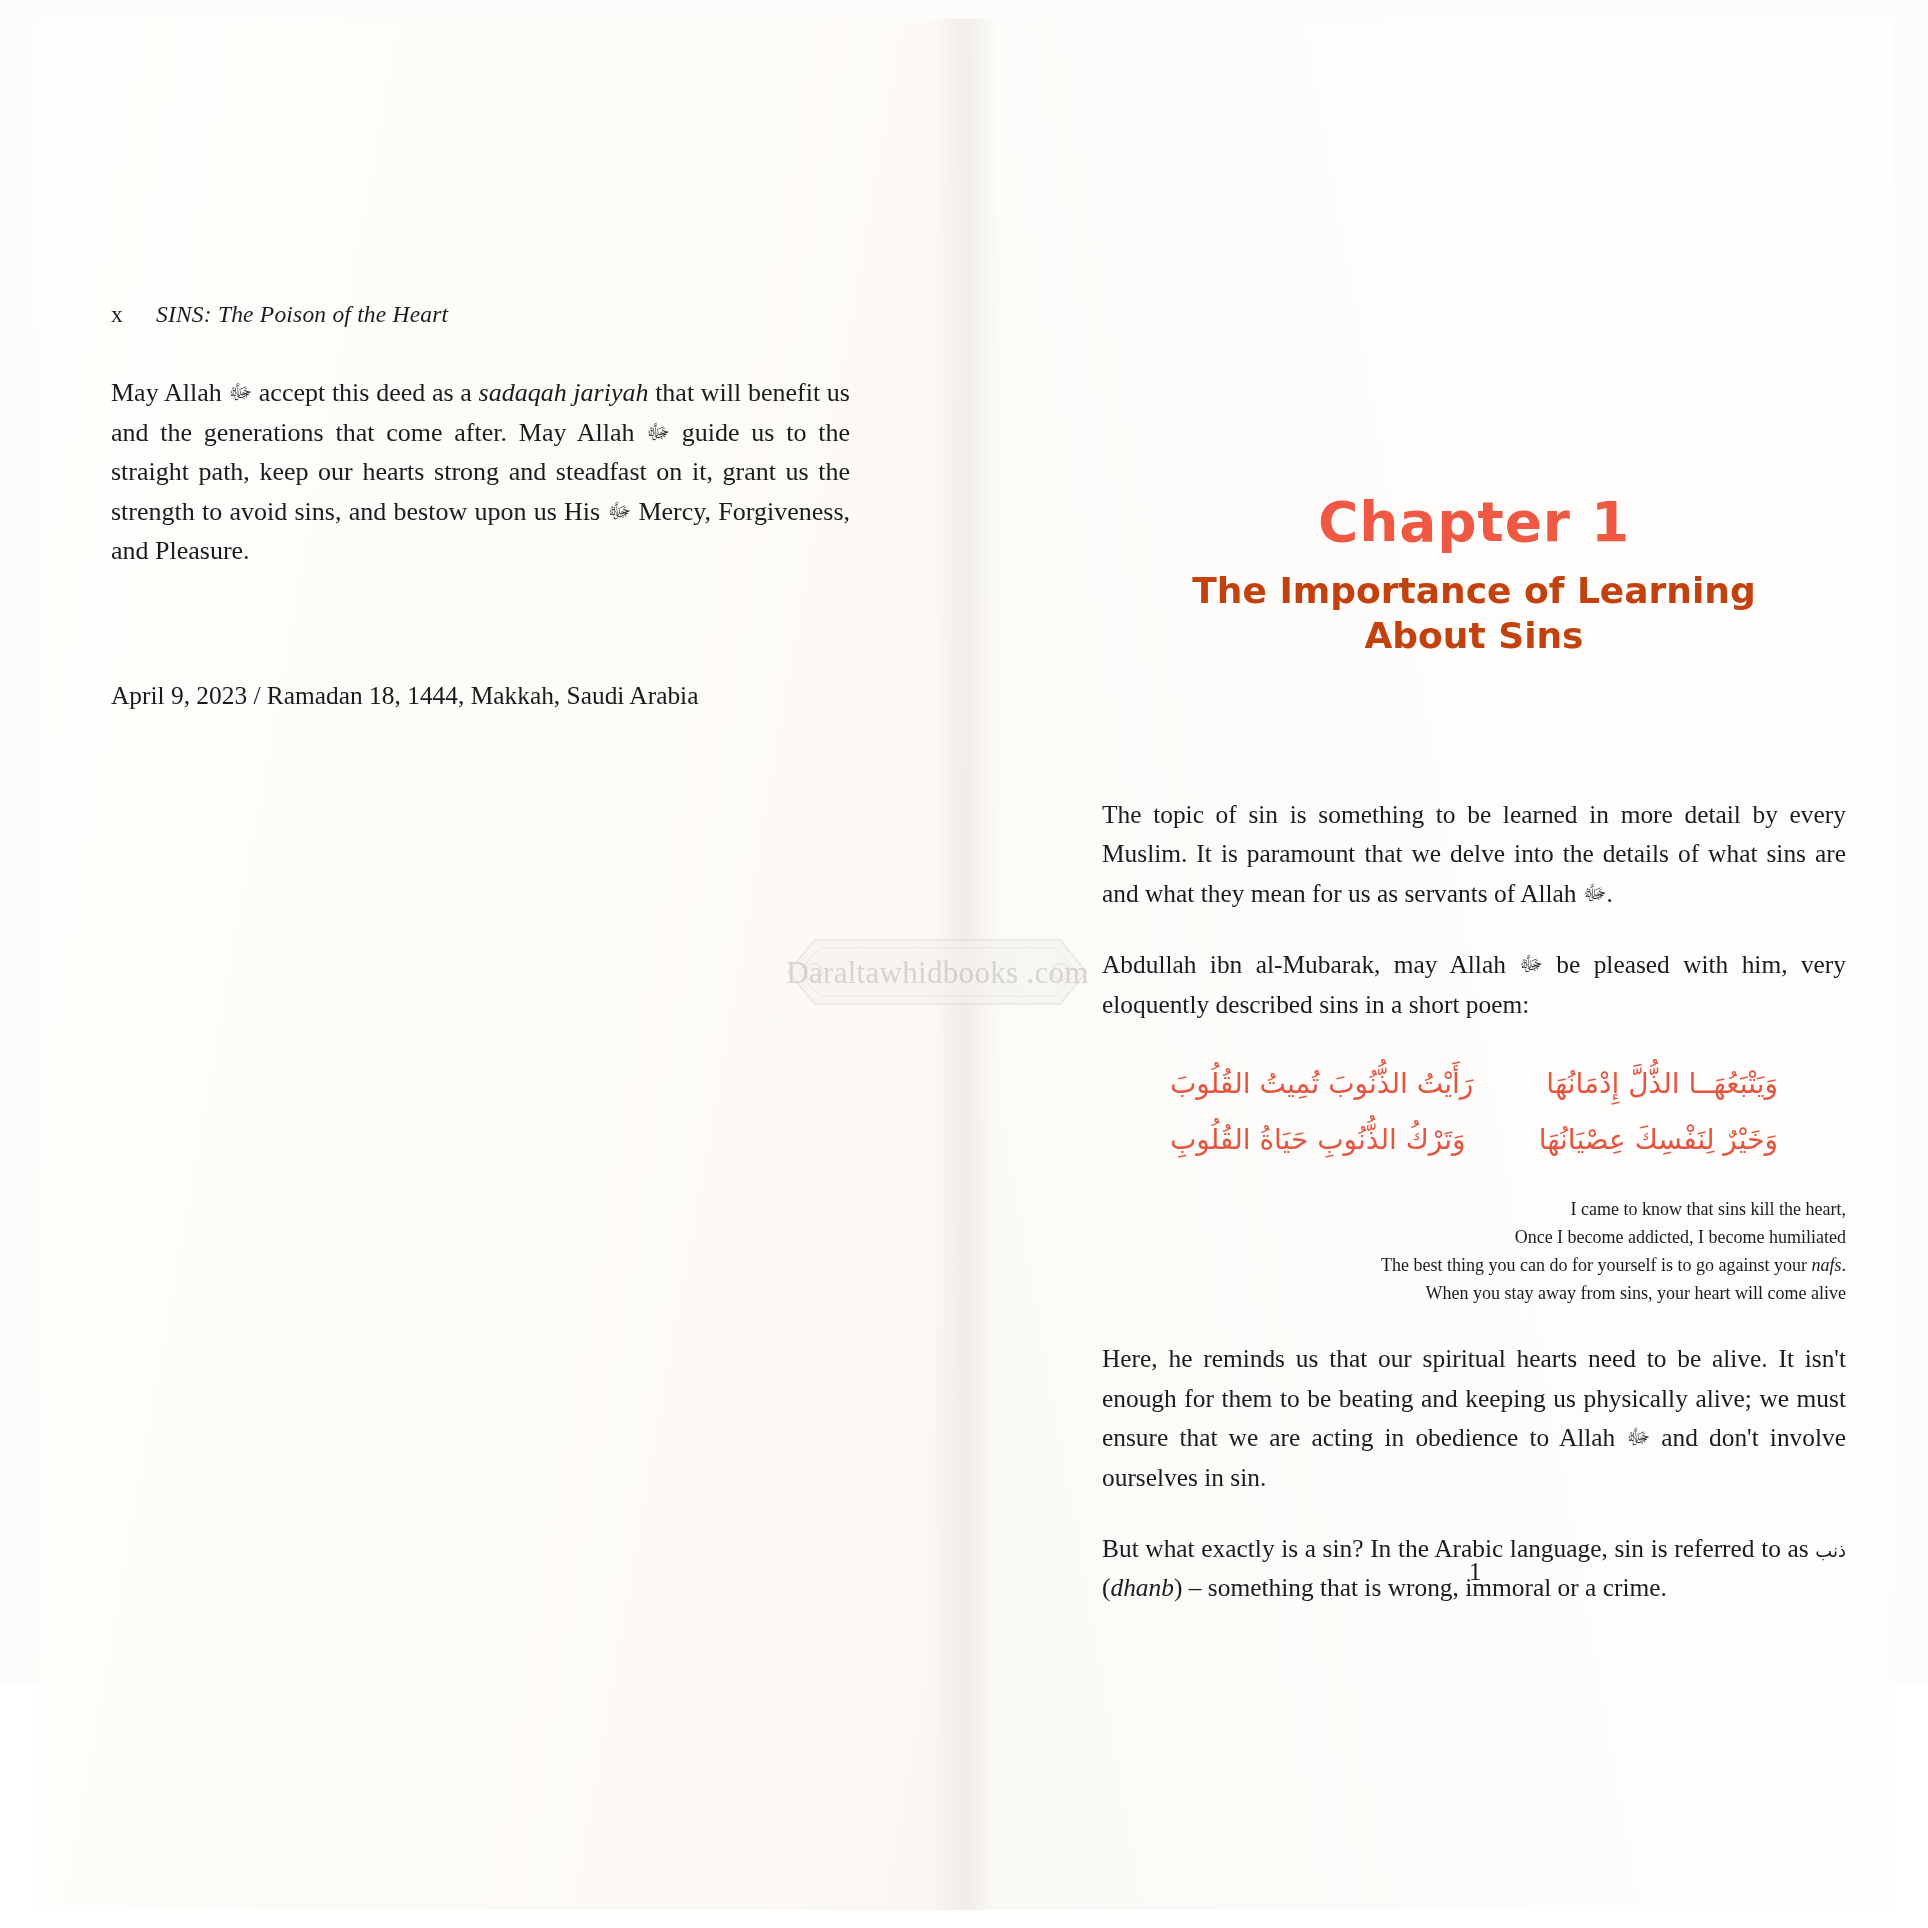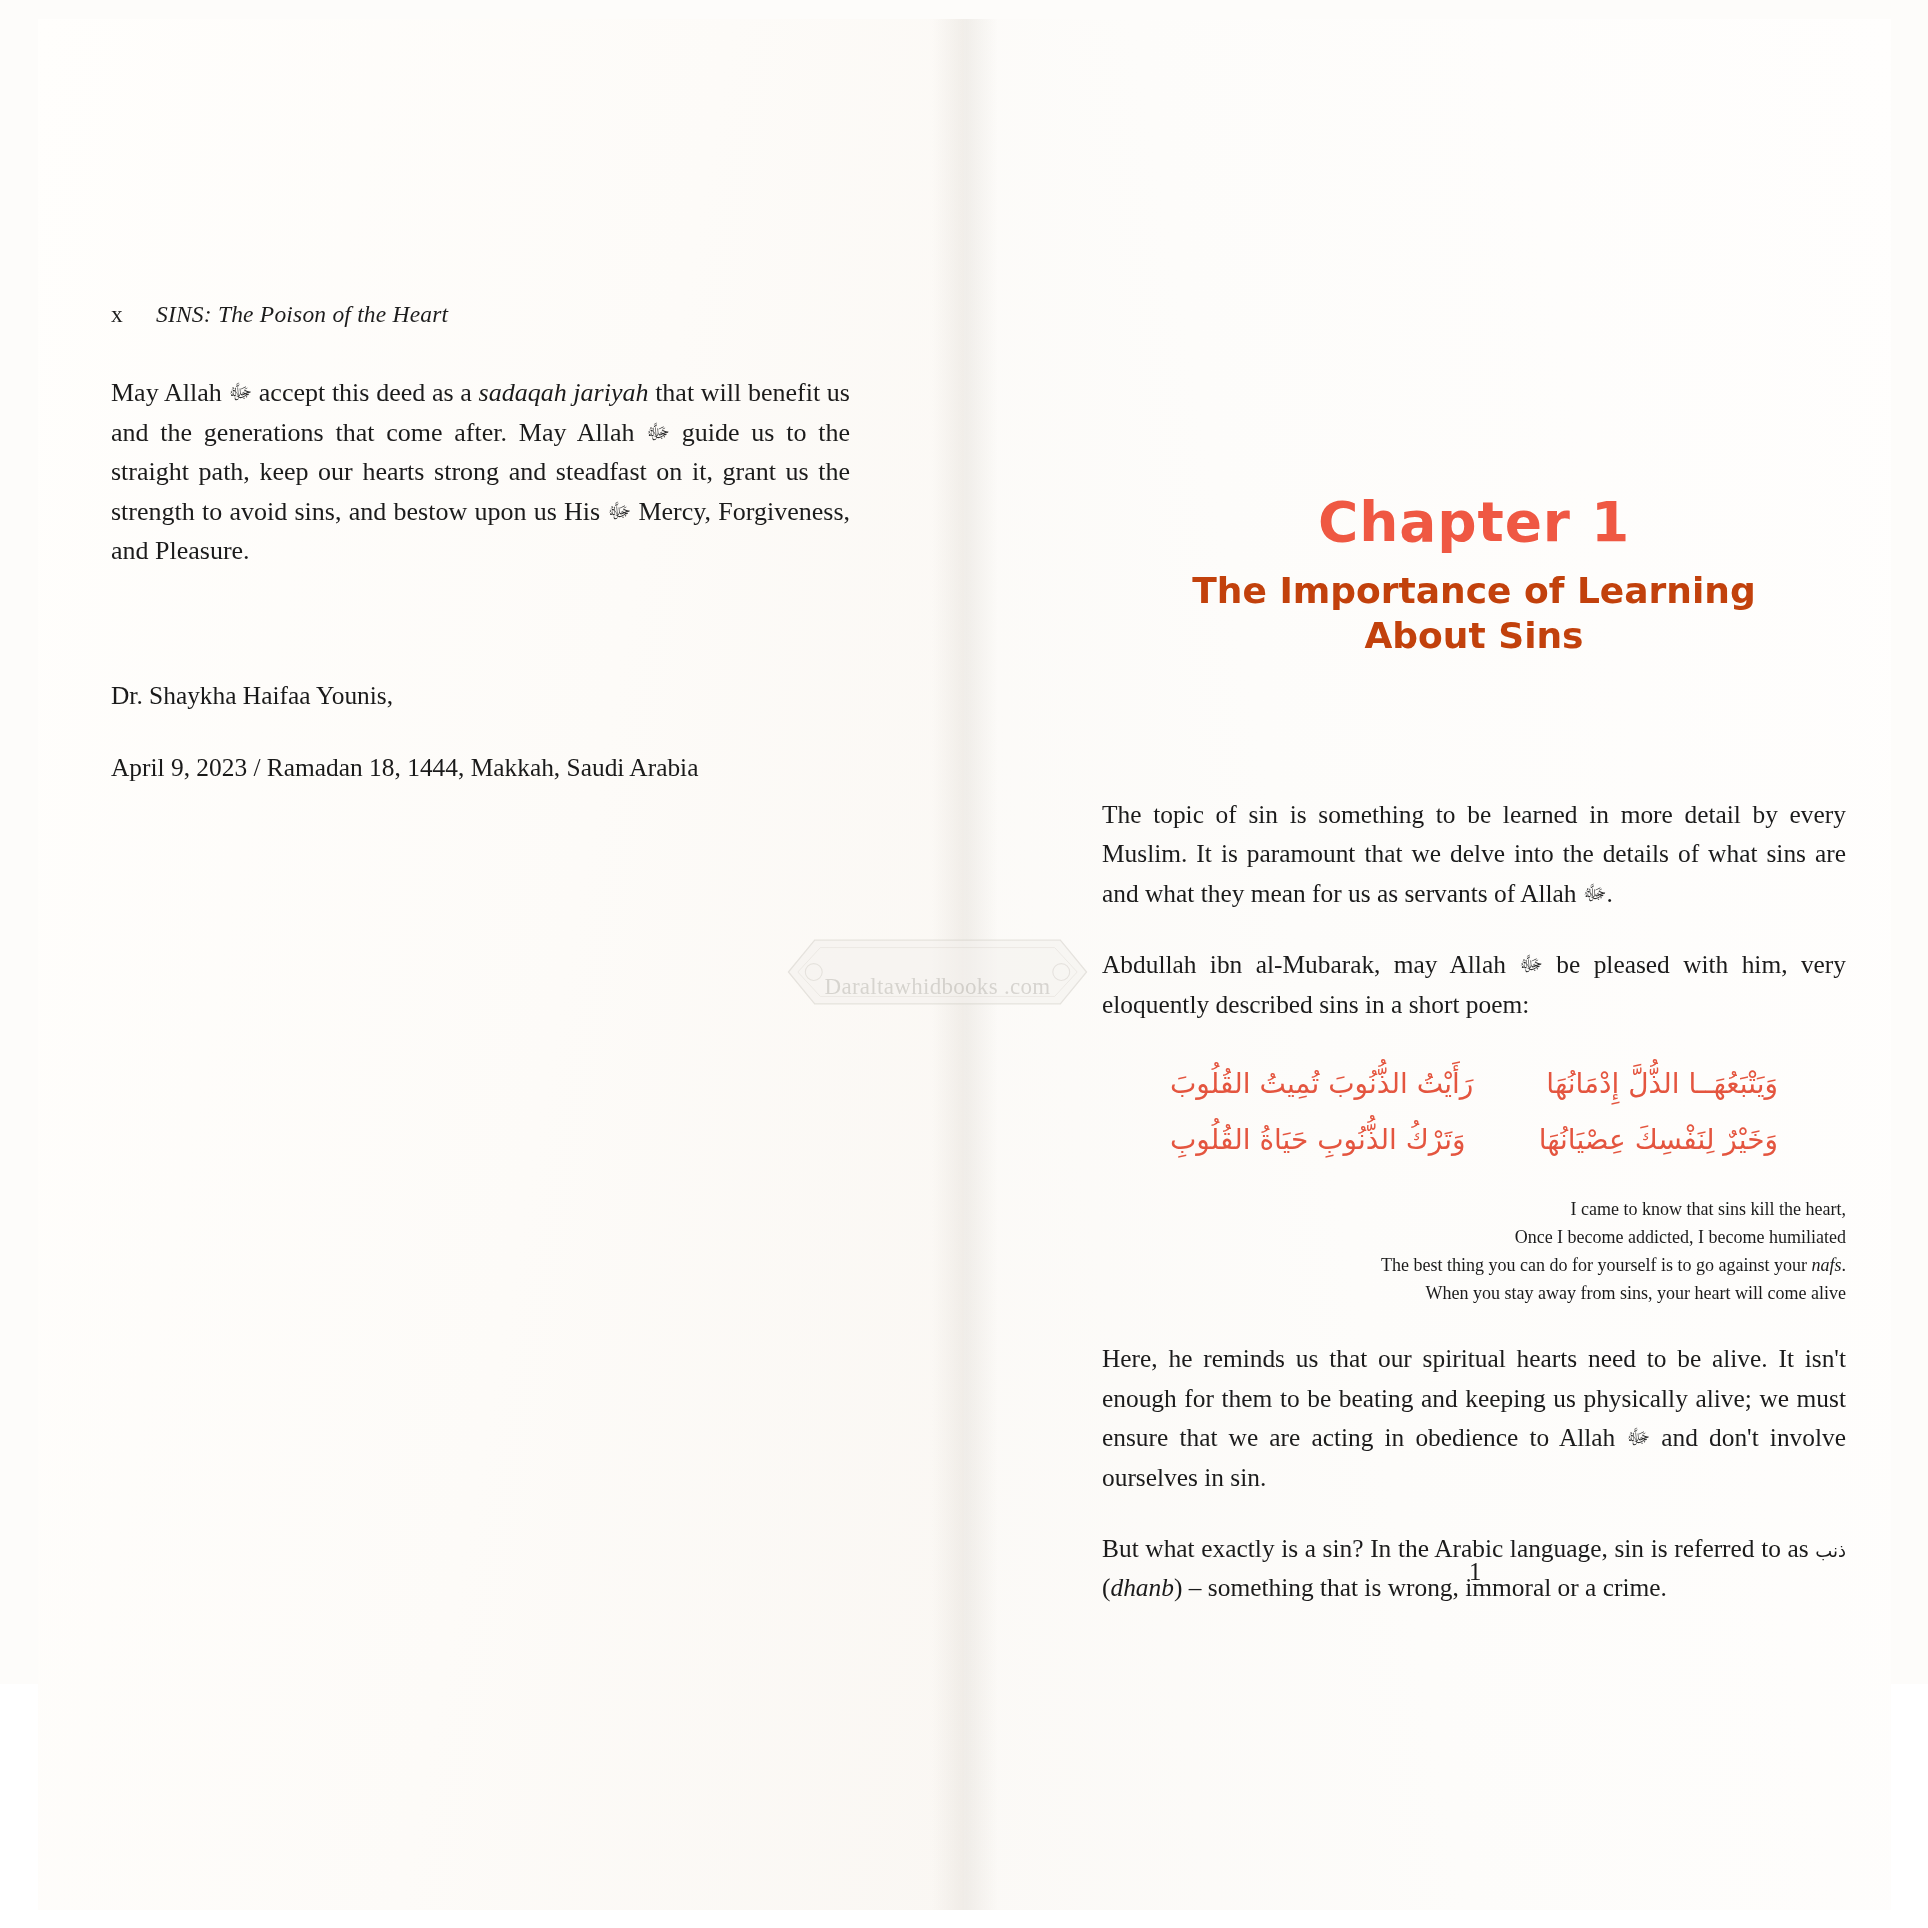--- a/index.html
+++ b/index.html
@@ -178,27 +178,27 @@
     position: absolute;
     left: 782px;
     top: 927px;
     width: 311px;
     height: 90px;
     opacity: .55;
     pointer-events: none;
   }
   .watermark .wm-text {
     position: absolute;
-    left: 0; top: 15px;
+    left: 0; top: 1px;
     width: 311px; height: 90px;
     display: flex;
     align-items: center;
     justify-content: center;
     font-family: "Liberation Serif", serif;
-    font-size: 23px;
+    font-size: 31px;
     color: #b9b6b0;
     letter-spacing: 0.3px;
     white-space: nowrap;
   }
 </style>
 </head>
 <body>
 
 <div class="spread">
   <div class="paper-left"></div>
@@ -209,21 +209,20 @@
 
     <div class="running-head">
       <span class="folio">x</span><span class="rh-title">SINS: The Poison of the Heart</span>
     </div>
 
     <div class="body-text left-col">
       <span>May Allah </span><span class="glyph">ﷻ</span><span> accept this deed as a </span><em class="it">sadaqah jariyah</em><span> that will benefit us and the generations that come after. May Allah </span><span class="glyph">ﷻ</span><span> guide us to the straight path, keep our hearts strong and steadfast on it, grant us the strength to avoid sins, and bestow upon us His </span><span class="glyph">ﷻ</span><span> Mercy, Forgiveness, and Pleasure.</span>
     </div>
 
     <div class="sig">
-      <div>Dr. Shaykha Haifaa Younis,</div>
       <div class="date">April 9, 2023 / Ramadan 18, 1444, Makkah, Saudi Arabia</div>
     </div>
   </div>
 
   <div class="right-page">
     <h1 class="chapter-num">Chapter 1</h1>
     <h2 class="chapter-title">
       <span>The Importance of Learning</span><br>
       <span>About Sins</span>
     </h2>

